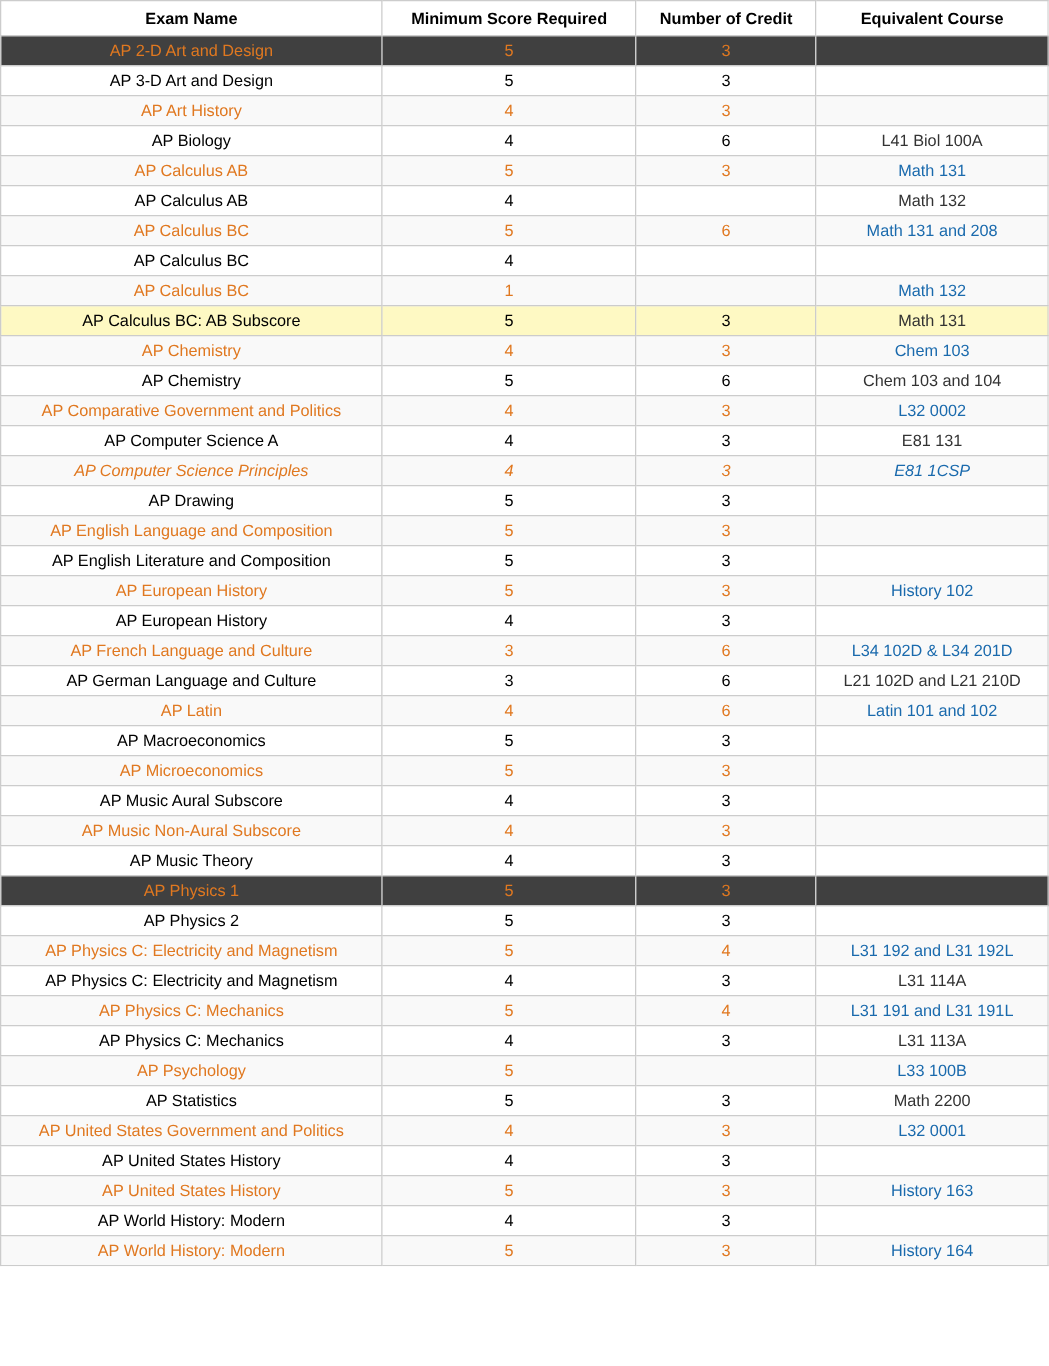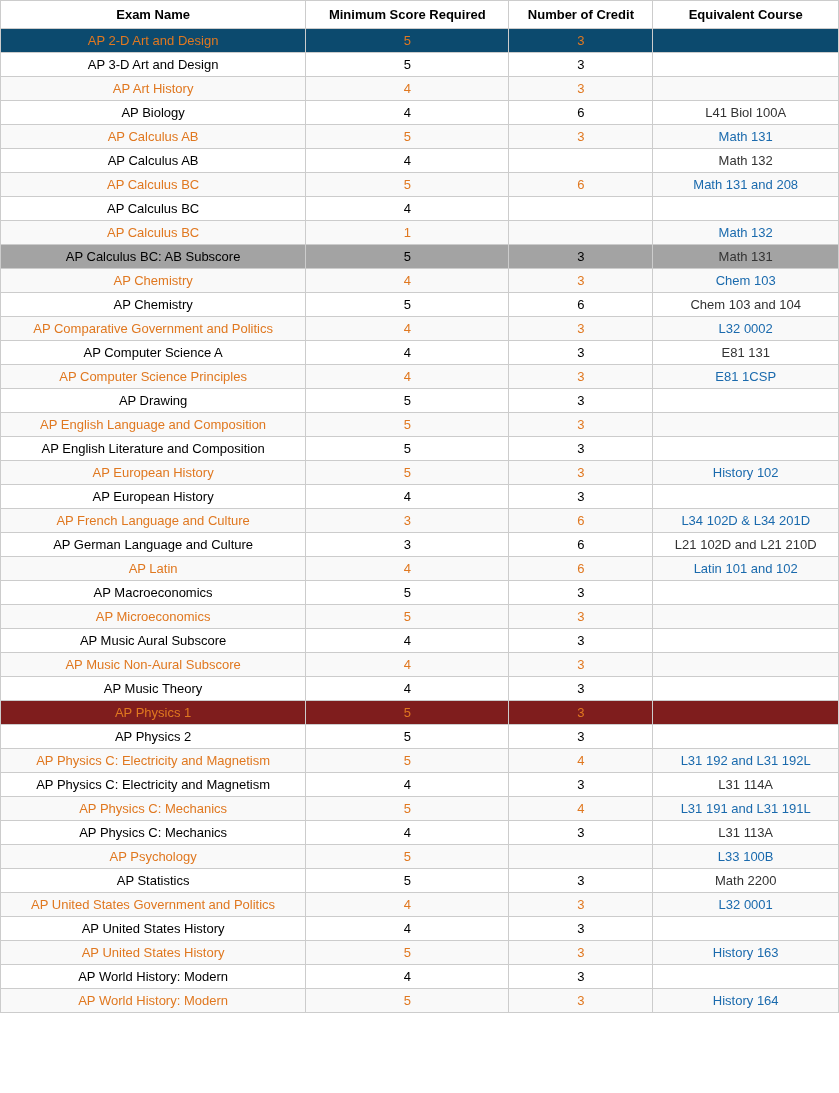--- a/index.html
+++ b/index.html
@@ -33,21 +33,21 @@
 <table>
   <thead>
     <tr>
       <th>Exam Name</th>
       <th>Minimum Score Required</th>
       <th>Number of Credit</th>
       <th>Equivalent Course</th>
     </tr>
   </thead>
   <tbody id="table-body">
-  <tr style="background-color: #0c4a6e;">
+  <tr style="background-color: #404040;">
         <td style="color: rgb(224, 120, 32);">AP 2-D Art and Design</td>
         <td style="color: rgb(224, 120, 32);">5</td>
         <td style="color: rgb(224, 120, 32);">3</td>
         <td></td>
       </tr>
       <tr style="background-color: rgb(255, 255, 255);">
         <td>AP 3-D Art and Design</td>
         <td>5</td>
         <td>3</td>
         <td></td>
@@ -87,21 +87,21 @@
         <td>4</td>
         <td></td>
         <td></td>
       </tr>
       <tr style="background-color: rgb(249, 249, 249);">
         <td style="color: rgb(224, 120, 32);">AP Calculus BC</td>
         <td style="color: rgb(224, 120, 32);">1</td>
         <td style="color: rgb(224, 120, 32);"></td>
         <td style="color: rgb(26, 106, 173);">Math 132</td>
       </tr>
-      <tr style="background-color: #a3a3a3;">
+      <tr style="background-color: #fef9c3;">
         <td>AP Calculus BC: AB Subscore</td>
         <td>5</td>
         <td>3</td>
         <td style="color: rgb(51, 51, 51);">Math 131</td>
       </tr>
       <tr style="background-color: rgb(249, 249, 249);">
         <td style="color: rgb(224, 120, 32);">AP Chemistry</td>
         <td style="color: rgb(224, 120, 32);">4</td>
         <td style="color: rgb(224, 120, 32);">3</td>
         <td style="color: rgb(26, 106, 173);">Chem 103</td>
@@ -117,21 +117,21 @@
         <td style="color: rgb(224, 120, 32);">4</td>
         <td style="color: rgb(224, 120, 32);">3</td>
         <td style="color: rgb(26, 106, 173);">L32 0002</td>
       </tr>
       <tr style="background-color: rgb(255, 255, 255);">
         <td>AP Computer Science A</td>
         <td>4</td>
         <td>3</td>
         <td style="color: rgb(51, 51, 51);">E81 131</td>
       </tr>
-      <tr style="background-color: rgb(249, 249, 249);">
+      <tr style="background-color: rgb(249, 249, 249); font-style: italic;">
         <td style="color: rgb(224, 120, 32);">AP Computer Science Principles</td>
         <td style="color: rgb(224, 120, 32);">4</td>
         <td style="color: rgb(224, 120, 32);">3</td>
         <td style="color: rgb(26, 106, 173);">E81 1CSP</td>
       </tr>
       <tr style="background-color: rgb(255, 255, 255);">
         <td>AP Drawing</td>
         <td>5</td>
         <td>3</td>
         <td></td>
@@ -201,21 +201,21 @@
         <td style="color: rgb(224, 120, 32);">4</td>
         <td style="color: rgb(224, 120, 32);">3</td>
         <td></td>
       </tr>
       <tr style="background-color: rgb(255, 255, 255); padding-left: 34px;">
         <td>AP Music Theory</td>
         <td>4</td>
         <td>3</td>
         <td></td>
       </tr>
-      <tr style="background-color: #7f1d1d;">
+      <tr style="background-color: #404040;">
         <td style="color: rgb(224, 120, 32);">AP Physics 1</td>
         <td style="color: rgb(224, 120, 32);">5</td>
         <td style="color: rgb(224, 120, 32);">3</td>
         <td></td>
       </tr>
       <tr style="background-color: rgb(255, 255, 255); margin-left: 37px;">
         <td>AP Physics 2</td>
         <td>5</td>
         <td>3</td>
         <td></td>

